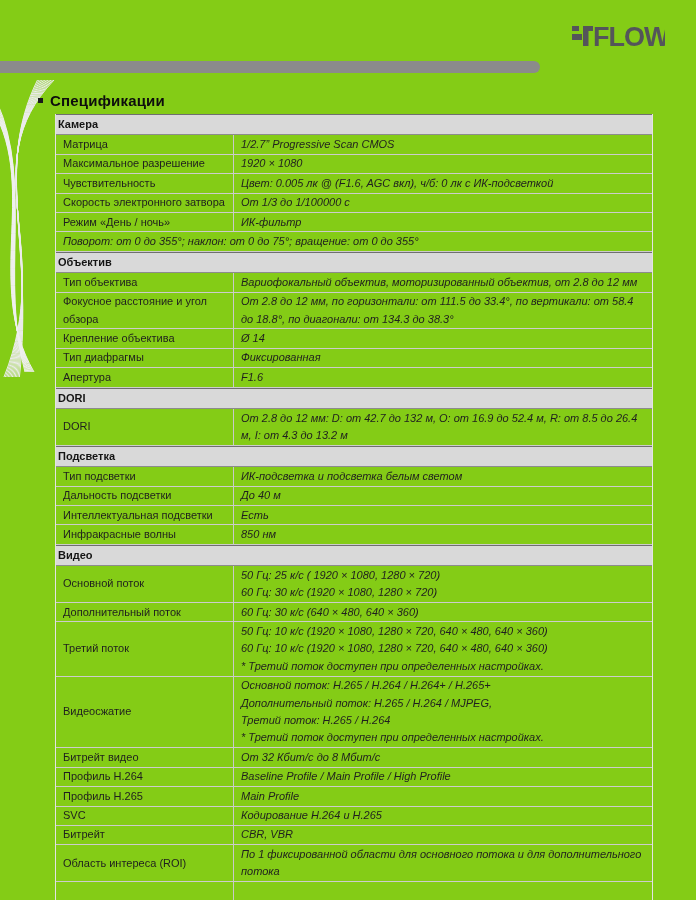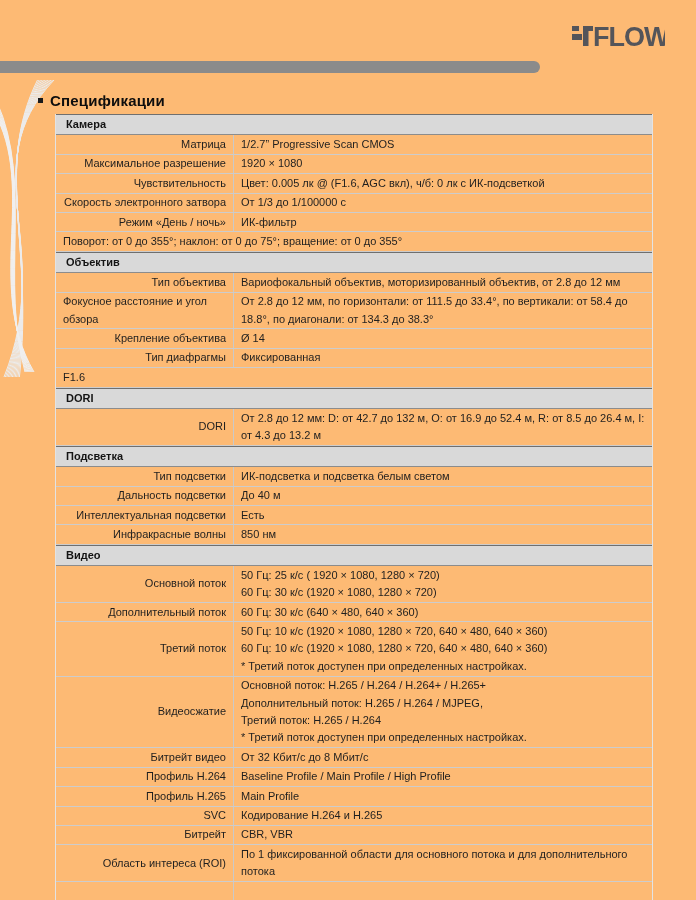--- a/index.html
+++ b/index.html
@@ -1,17 +1,17 @@
 <!DOCTYPE html>
 <html><head>
 <meta charset="utf-8">
 <style>
   html,body{margin:0;padding:0;background:#ffffff;}
   .page{
-    position:relative;width:696px;height:900px;background:#fdba74;overflow:hidden;
+    position:relative;width:696px;height:900px;background:#84cc16;overflow:hidden;
     font-family:"Liberation Sans",sans-serif;color:#1f1f1f;
   }
   
   .swirl{position:absolute;left:0;top:72px;pointer-events:none;}
   
   .logo{position:absolute;top:21px;right:31px;width:93px;height:28px;}
   
   .topbar{
     position:absolute;left:0;top:61px;width:540px;height:12px;
     background:#8b8b8b;border-radius:0 6px 6px 0;
@@ -27,31 +27,32 @@
   }
   
   .spec-table{
     position:absolute;left:55px;top:114px;width:596px;
     font-size:11px;line-height:17.4px;
     border-left:1px solid #e3e3e3;border-right:1px solid #e3e3e3;
   }
   .sec-header{
     background:#d9d9d9;color:#141414;font-weight:bold;
     border-top:1px solid #6f6f6f;border-bottom:1px solid #8c8c8c;
-    padding:1px 10px;height:17.4px;
+    padding:1px 2px;height:17.4px;
   }
   .row{display:flex;border-bottom:1px solid #cccccc;min-height:18.4px;}
-  .cell{box-sizing:border-box;justify-content:flex-end;}
+  .cell{box-sizing:border-box;}
   .cell.label{
     width:178px;flex:0 0 178px;border-right:1px solid #c9c9c9;
     display:flex;align-items:center;padding:.5px 7px;
   }
   .cell.value{
     flex:1 1 auto;display:flex;flex-direction:column;justify-content:center;
     padding:.5px 7px;
+    font-style:italic;
   }
   .vline{min-height:17.4px;}
 </style>
 </head>
 <body>
 
 <div class="page">
 
   <svg class="swirl" id="swirl" width="62" height="320" viewBox="0 0 62 320">
       <path d="M 54 8 C -28 95, 56 175, 4 305" fill="none" stroke="#ececec" stroke-width="1"></path>
@@ -169,20 +170,23 @@
       </div>
       <div class="row">
         <div class="cell label">
           <div>Тип диафрагмы</div>
         </div>
         <div class="cell value">
           <div class="vline">Фиксированная</div>
         </div>
       </div>
       <div class="row">
+        <div class="cell label">
+          <div>Апертура</div>
+        </div>
         <div class="cell value">
           <div class="vline">F1.6</div>
         </div>
       </div>
       <div class="sec-header">DORI</div>
       <div class="row">
         <div class="cell label">
           <div>DORI</div>
         </div>
         <div class="cell value">

